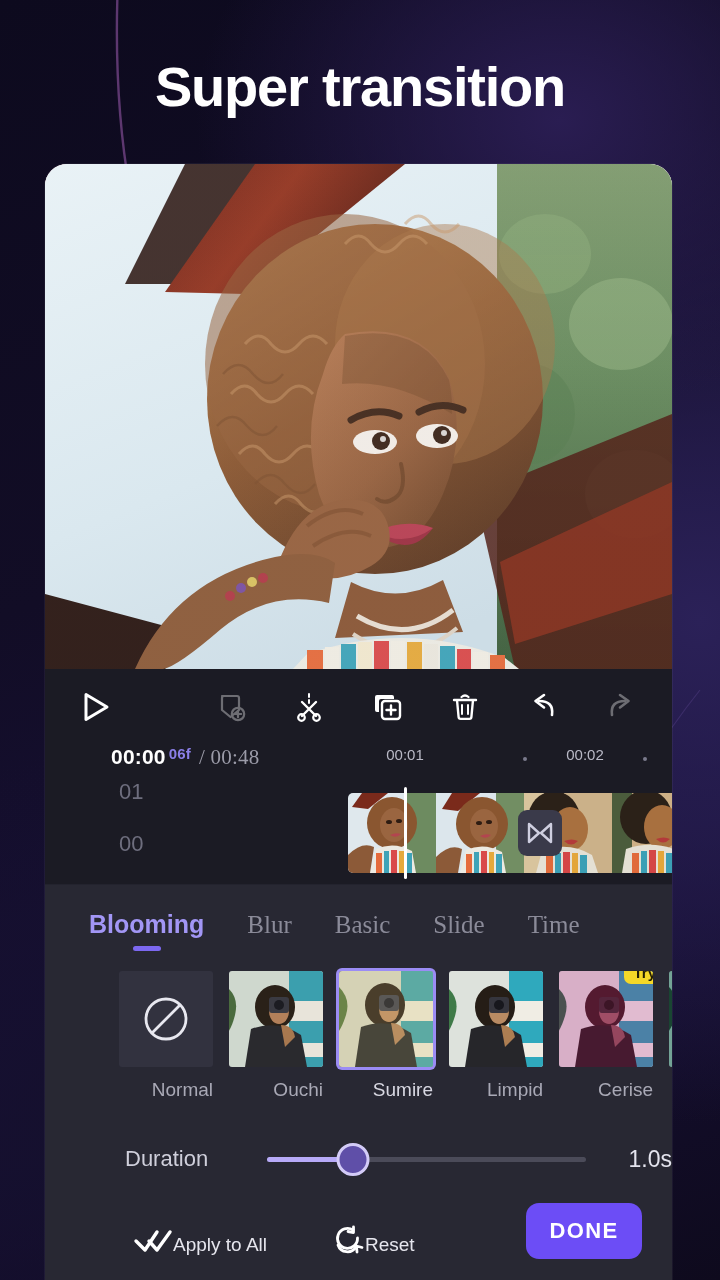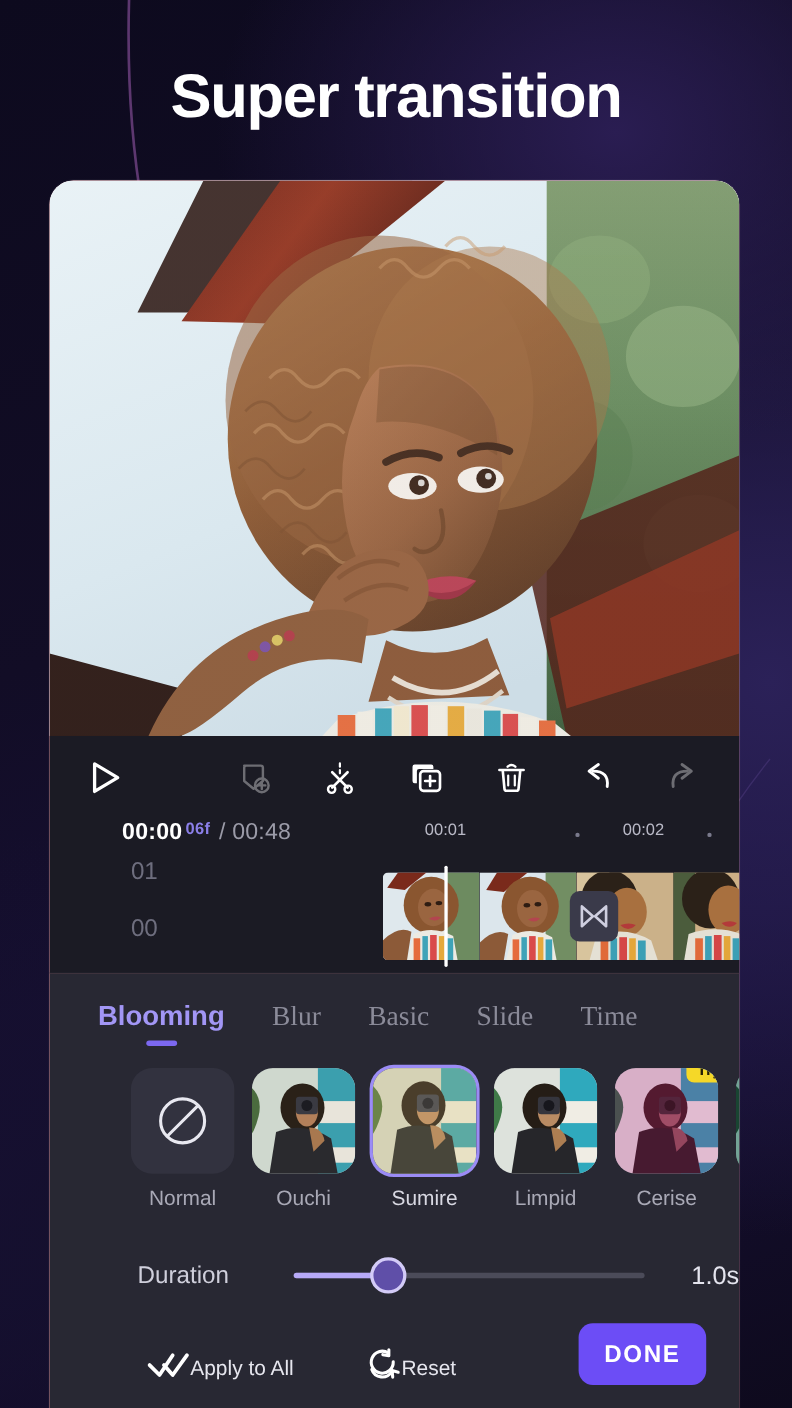--- a/index.html
+++ b/index.html
@@ -43,21 +43,21 @@
   .dim { opacity:.36; }
   
   .tc-row { height:36px; position:relative; }
   .tc {
     position:absolute; left:66px; top:0;
     display:flex; align-items:baseline; gap:3px;
     font-size:21px; letter-spacing:.2px;
   }
   .tc .cur { color:#fff; font-weight:bold; }
   .tc .frm { color:#8b7fe8; font-size:15px; font-weight:bold; position:relative; top:-5px; }
-  .tc .tot { color:#9b9ba8; margin-left:5px; }
+  .tc .tot { color:#9b9ba8; margin-left:5px;font-family:Liberation Serif, serif; }
   .ruler { position:absolute; left:300px; top:1px; right:0; height:30px; }
   .rk { position:absolute; font-size:15px; color:#b9b9c6; transform:translateX(-50%); }
   .rdot { position:absolute; width:4px; height:4px; border-radius:50%; background:#7a7a8c; top:11px; transform:translateX(-50%); }
   
   .timeline { position:relative; height:104px; }
   .tracks { position:absolute; left:74px; top:-8px; }
   .tracklbl { font-size:22px; color:#6e6e7e; }
   .tracklbl.t1 { position:absolute; top:6px; left:0; }
   .tracklbl.t0 { position:absolute; top:58px; left:0; }
   .strip {
@@ -87,27 +87,27 @@
   }
   .tab + .tab { margin-left:43px;font-family:Liberation Serif, serif; }
   .tab.active { color:#a296f5; font-weight:bold; }
   .tab.active::after {
     content:""; position:absolute; left:50%; transform:translateX(-50%);
     bottom:2px; width:28px; height:5px; border-radius:3px; background:#7c68f0;
   }
   .fxrow { display:flex; gap:16px; padding:18px 0 0 74px; }
   .fx { width:94px; flex:none; }
   .fx-thumb {
-    width:94px; height:96px; border-radius:19px; overflow:hidden;
+    width:94px; height:96px; border-radius:3px; overflow:hidden;
     position:relative; background:#32323f;
     display:flex; align-items:center; justify-content:center;text-align:center;
   }
   .fx.selected .fx-thumb { box-shadow:0 0 0 3px #9b8cf5; }
   .fx-thumb svg { display:block; }
-  .fx-label { text-align:center; font-size:19px; color:#a9a9b6; margin-top:12px; white-space:nowrap; }
+  .fx-label { text-align:right; font-size:19px; color:#a9a9b6; margin-top:12px; white-space:nowrap; }
   .fx.selected .fx-label { color:#d8d8e2; }
   .try-badge {
     position:absolute; right:-12px; top:-10px;
     background:#f5d828; color:#241f05; font-size:15px; font-weight:bold;
     padding:3px 9px; border-radius:7px; z-index:3;
   }
   
   .duration-row { display:flex; align-items:center; padding:30px 0 0 80px; height:86px; }
   .dur-label { font-size:22px; color:#cfcfdb; width:140px; }
   .slider { position:relative; width:345px; height:24px; margin-left:13px; }

